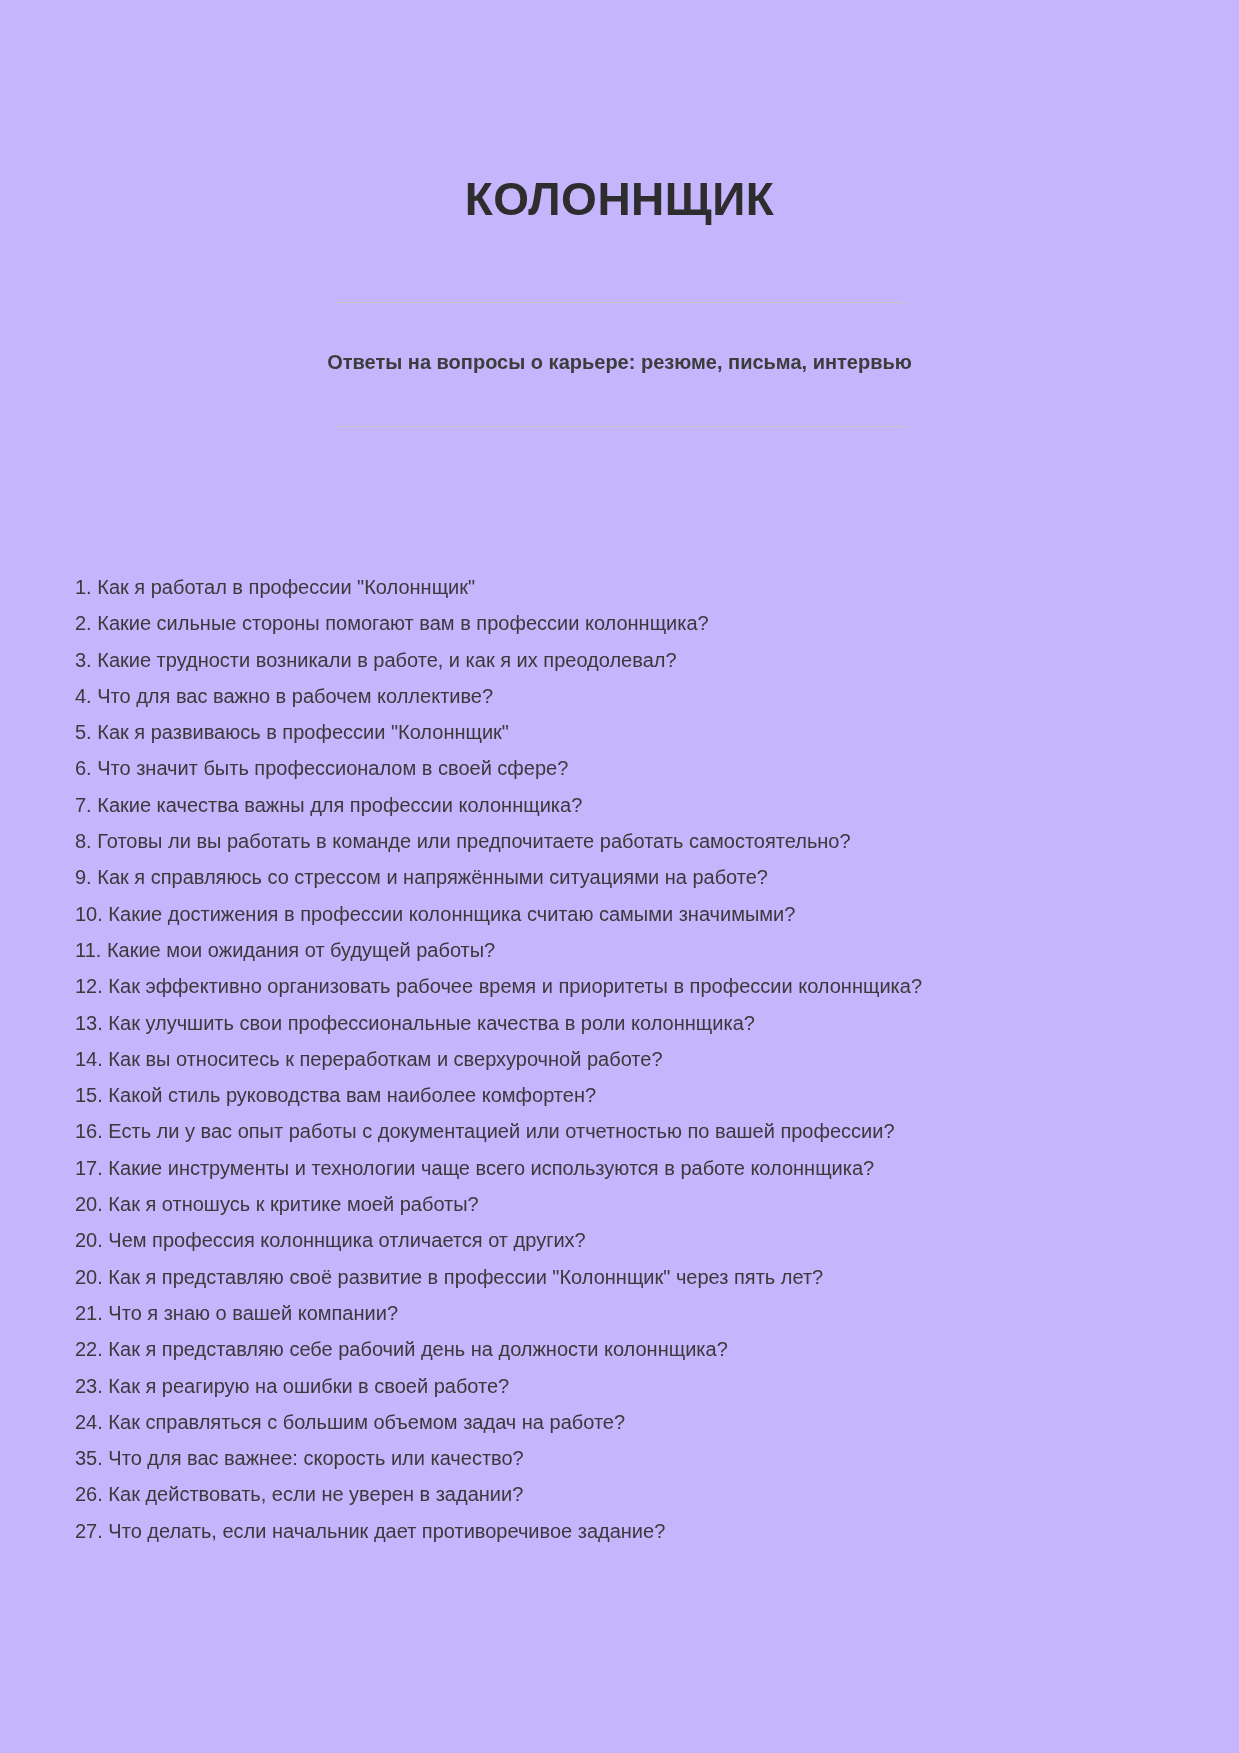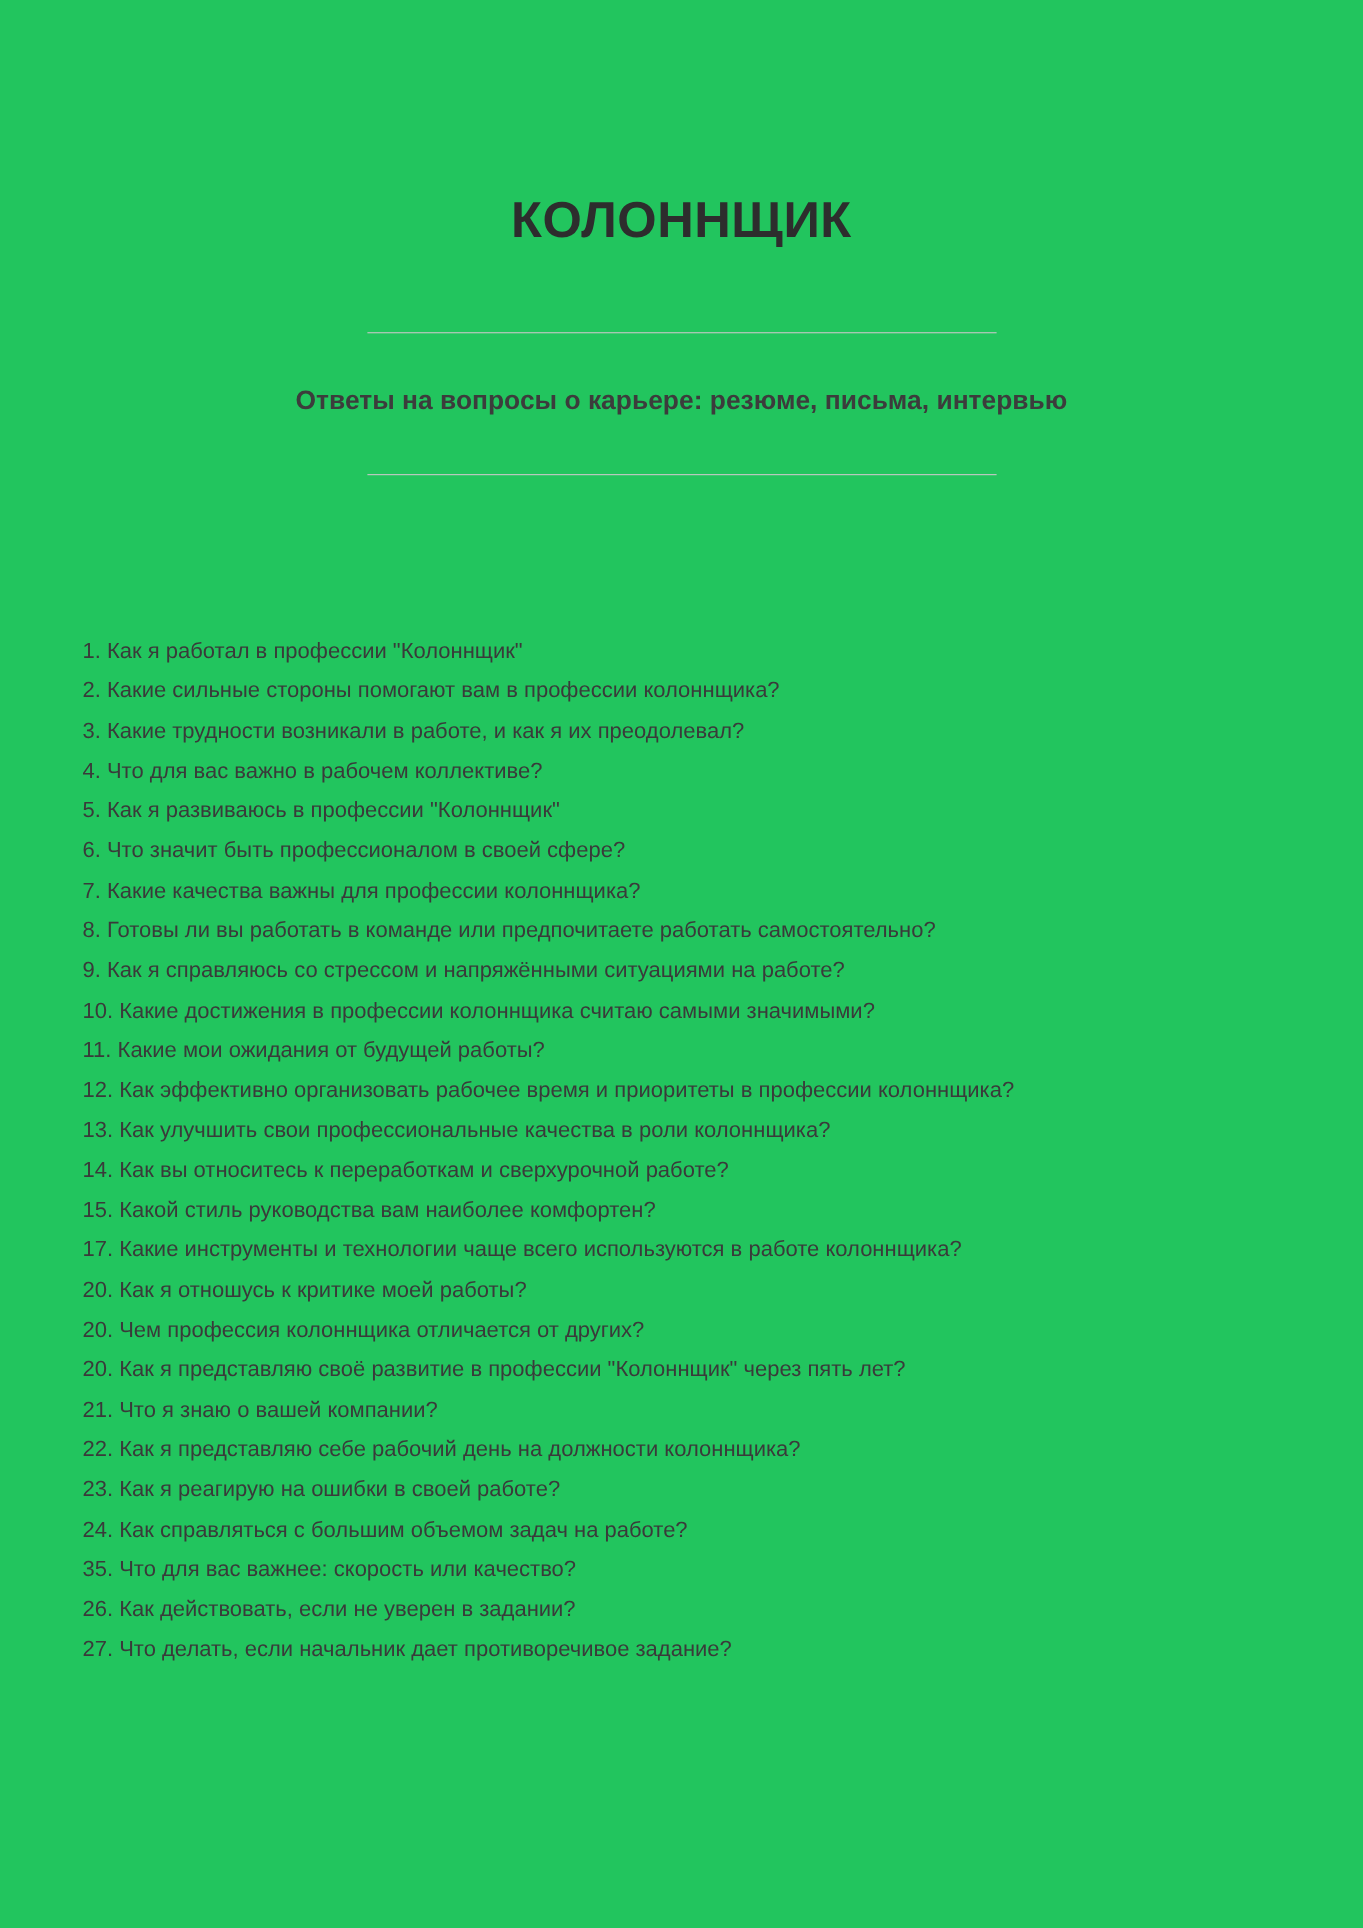--- a/index.html
+++ b/index.html
@@ -11,21 +11,21 @@
     width: 1239px;
     height: 1753px;
     font-family: "Liberation Sans", sans-serif;
     color: #3a3a3a;
     overflow: hidden;
   }
   .page {
     width: 1239px;
     height: 1753px;
     box-sizing: border-box;
-    background: #22c55e;
+    background: #c4b5fd;
   }
   .doc-title {
     margin: 0;
     padding-top: 172px;
     text-align: center;
     font-size: 46px;
     font-weight: 700;
     color: #2d2d2d;
     letter-spacing: 0.5px;
   }
@@ -39,21 +39,21 @@
   .divider-top {
     margin-top: 76px;
   }
   .divider-bottom {
     margin-top: 52px;
   }
   .doc-subtitle {
     margin: 0;
     margin-top: 48px;
     text-align: center;
-    font-size: 24px;
+    font-size: 20px;
     font-weight: 600;
     color: #3c3c3c;
   }
   .question-list {
     list-style: none;
     margin: 16px;
     padding: 0;
     margin-top: 142px;
     margin-left: 75px;
     margin-right: 60px;
@@ -82,20 +82,21 @@
       <li>6. Что значит быть профессионалом в своей сфере?</li>
       <li>7. Какие качества важны для профессии колоннщика?</li>
       <li>8. Готовы ли вы работать в команде или предпочитаете работать самостоятельно?</li>
       <li>9. Как я справляюсь со стрессом и напряжёнными ситуациями на работе?</li>
       <li>10. Какие достижения в профессии колоннщика считаю самыми значимыми?</li>
       <li>11. Какие мои ожидания от будущей работы?</li>
       <li>12. Как эффективно организовать рабочее время и приоритеты в профессии колоннщика?</li>
       <li>13. Как улучшить свои профессиональные качества в роли колоннщика?</li>
       <li>14. Как вы относитесь к переработкам и сверхурочной работе?</li>
       <li>15. Какой стиль руководства вам наиболее комфортен?</li>
+      <li>16. Есть ли у вас опыт работы с документацией или отчетностью по вашей профессии?</li>
       <li>17. Какие инструменты и технологии чаще всего используются в работе колоннщика?</li>
       <li>20. Как я отношусь к критике моей работы?</li>
       <li>20. Чем профессия колоннщика отличается от других?</li>
       <li>20. Как я представляю своё развитие в профессии "Колоннщик" через пять лет?</li>
       <li>21. Что я знаю о вашей компании?</li>
       <li>22. Как я представляю себе рабочий день на должности колоннщика?</li>
       <li>23. Как я реагирую на ошибки в своей работе?</li>
       <li>24. Как справляться с большим объемом задач на работе?</li>
       <li>35. Что для вас важнее: скорость или качество?</li>
       <li>26. Как действовать, если не уверен в задании?</li>

